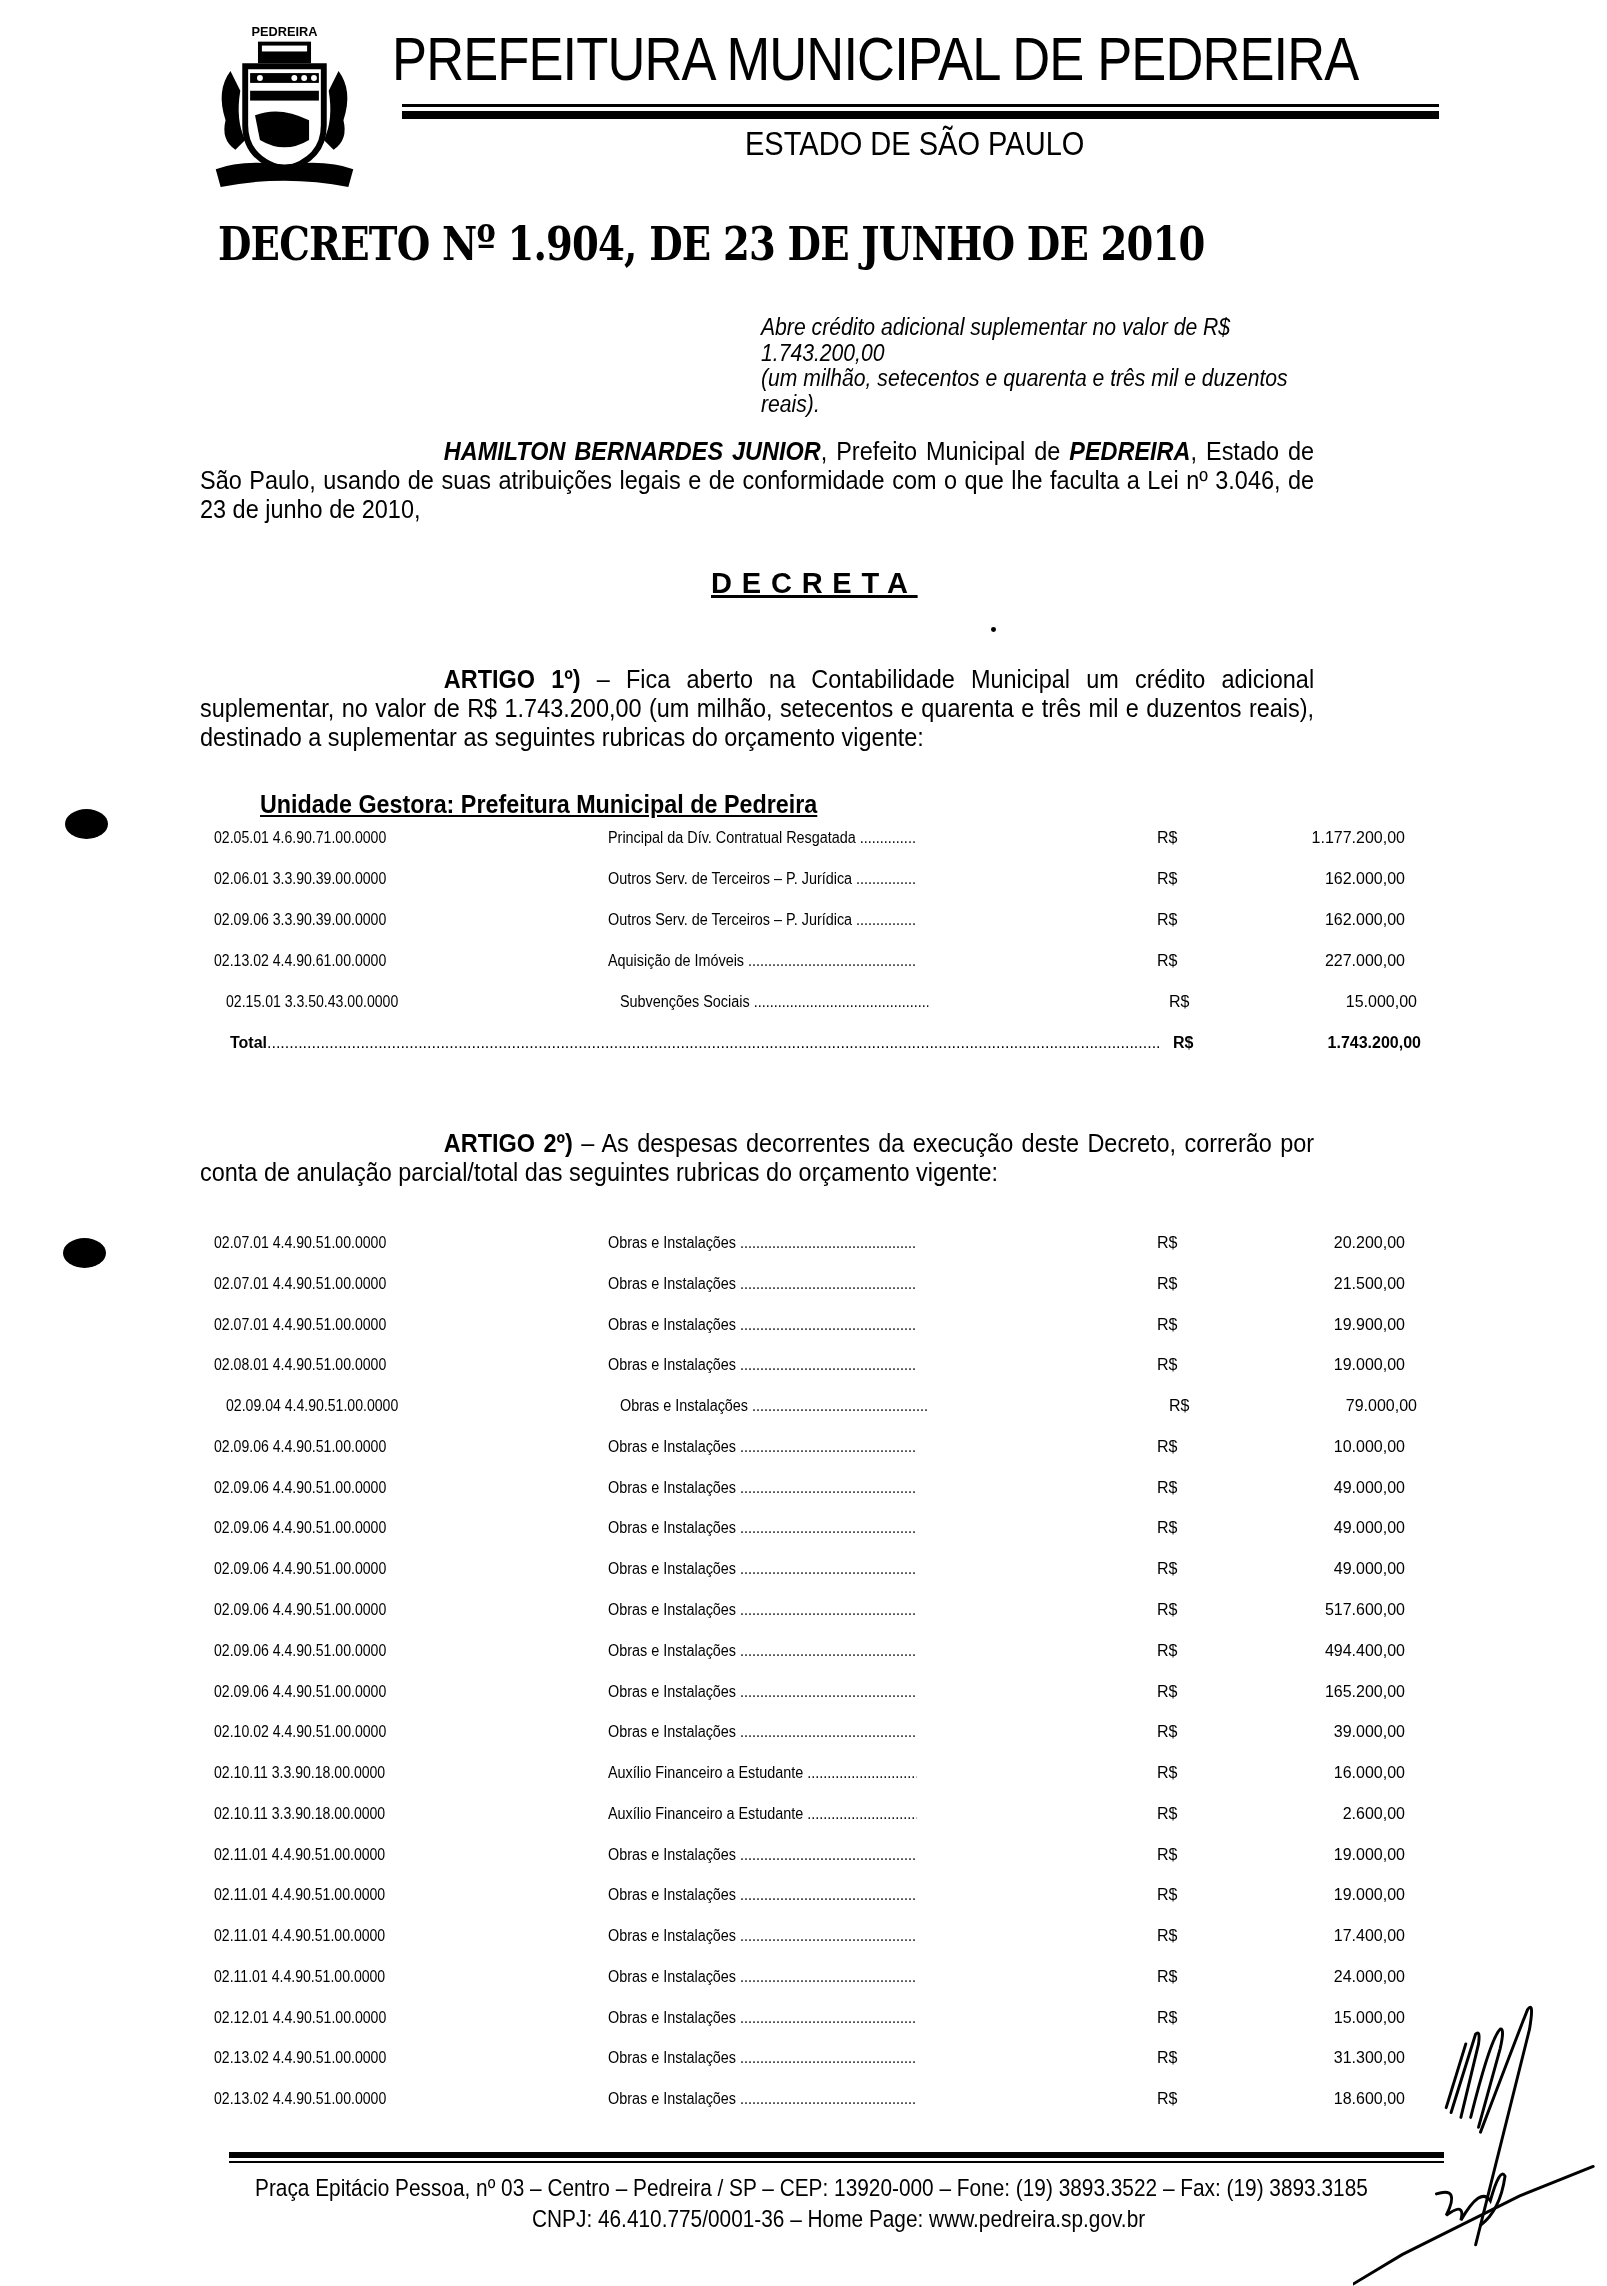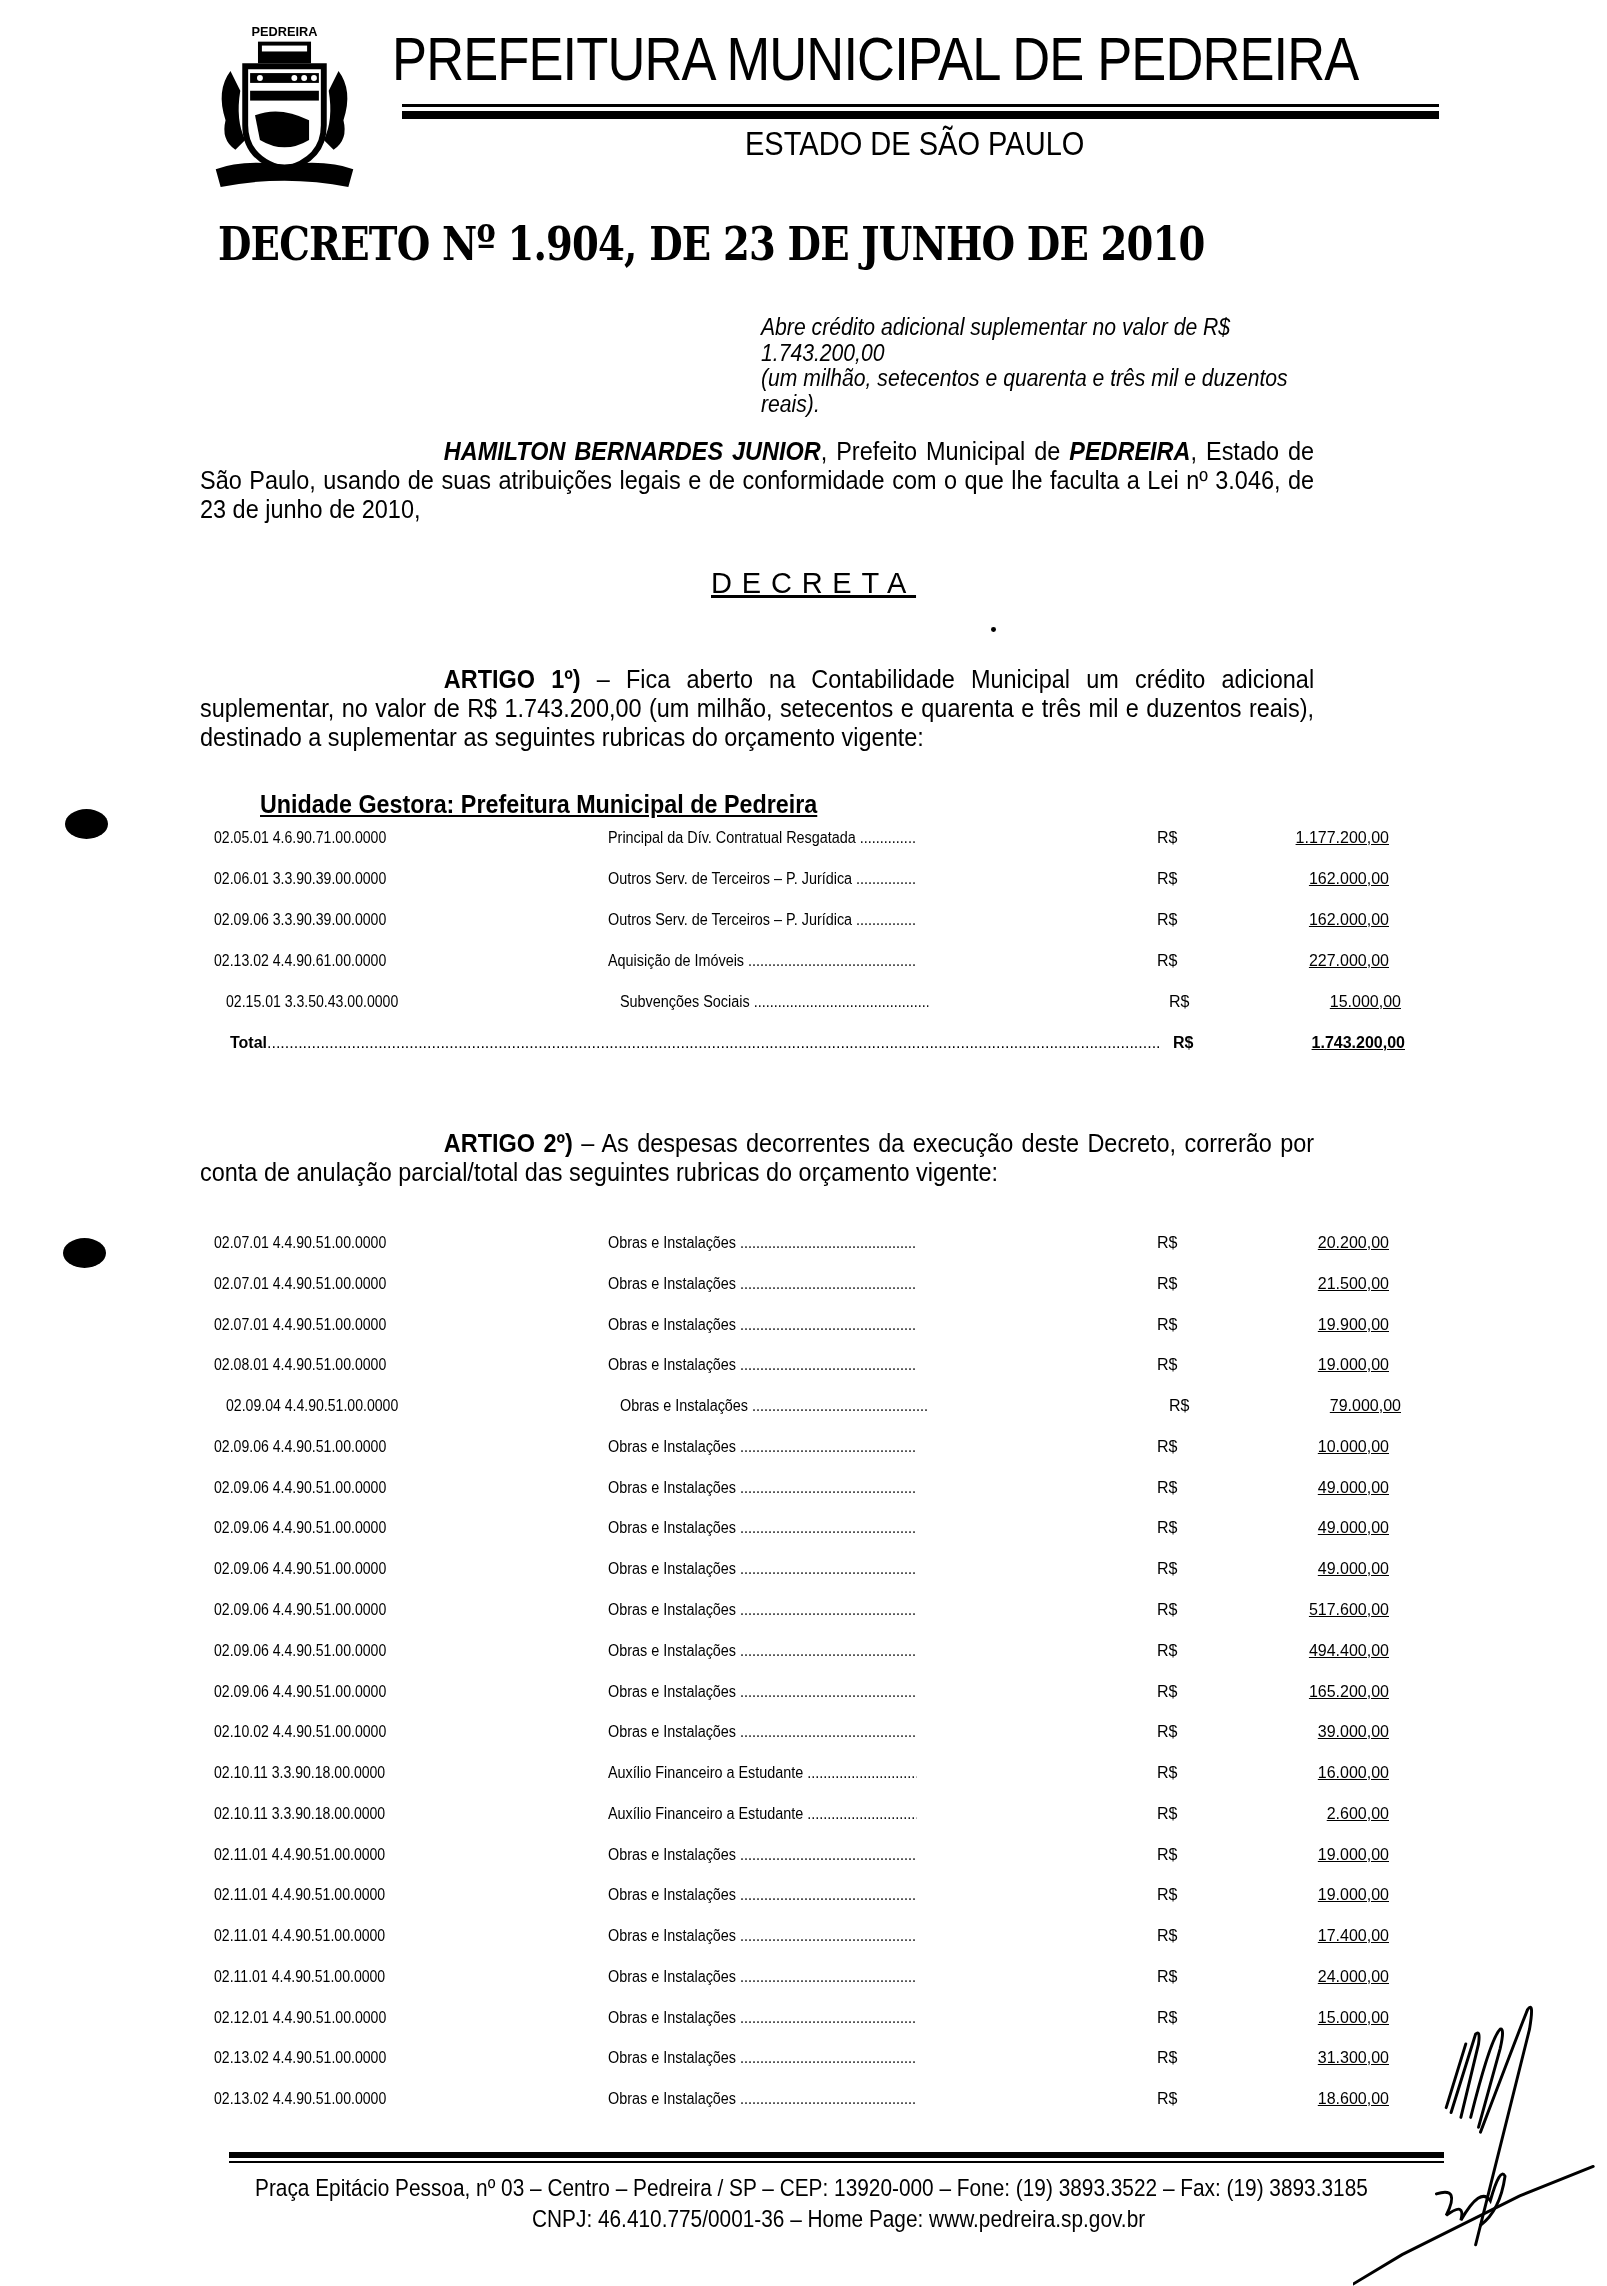--- a/index.html
+++ b/index.html
@@ -11,30 +11,30 @@
   .rule-thin { left:402px; top:104px; width:1037px; height:2.9px; background:#000; }
   .rule-thick { left:402px; top:111px; width:1037px; height:7.8px; background:#000; }
   .hdr-sub { left:745px; top:125px; font-size:33px; transform:scaleX(0.88); transform-origin:left top; white-space:nowrap; }
   .decree-title { left:218px; top:216px; font-family:"DejaVu Serif", "Liberation Serif", serif; font-weight:bold;
                   font-size:47px; transform:scaleX(0.82); transform-origin:left top; white-space:nowrap; letter-spacing:-1px; }
   .ementa { left:761px; top:315px; width:647px; font-style:italic; font-size:23.5px; line-height:25.5px; transform:scaleX(0.9); transform-origin:left top; }
   .para { left:200px; width:1211px; font-size:25.5px; line-height:29px; text-align:justify; transform:scaleX(0.92); transform-origin:left top; }
   .para .indent { display:inline-block; width:265px; }
   .bi { font-weight:bold; font-style:italic; }
   .b { font-weight:bold; }
-  .decreta { left:711px; top:567px; font-size:29px; font-weight:normal; letter-spacing:9.8px; text-decoration:underline; text-decoration-thickness:2.9px; }
+  .decreta { left:711px; top:567px; font-size:29px; font-weight:bold; letter-spacing:9.8px; text-decoration:underline; text-decoration-thickness:2.9px; }
   .stray-dot { left:991px; top:627px; width:4.9px; height:4.9px; background:#000; border-radius:50%; }
   .unit-title { left:260px; top:789px; font-size:26.5px; font-weight:bold; text-decoration:underline; transform:scaleX(0.88); transform-origin:left top; white-space:nowrap; }
   .row { position:absolute; left:214px; width:1191px; height:33px; font-size:16px; white-space:nowrap; }
   .row span { position:absolute; top:0; }
   .c-code { left:0; transform:scaleX(0.88); transform-origin:left top; }
   .c-desc { left:394px; width:343px; overflow:hidden; transform:scaleX(0.9); transform-origin:left top; }
   .c-desc::after { content:" ....................................................................................................."; }
   .c-cur { left:943px; }
-  .c-amt { right:16px; text-align:right;text-decoration:underline; }
+  .c-amt { right:0; text-align:right; }
   .row.total { font-weight:bold;margin-left:16px; }
   .row.total .c-label { left:0; width:931px; overflow:hidden; }
   .row.total .c-label::after { content:"......................................................................................................................................................................................................................"; font-weight:normal; }
   .punch { width:43px; height:30px; background:#000; border-radius:50%; }
   .f-rule-thick { left:229px; top:2152px; width:1215px; height:5.9px; background:#000; }
   .f-rule-thin { left:229px; top:2161px; width:1215px; height:2px; background:#000; }
   .footer1 { left:255px; top:2174px; font-size:24.5px; transform:scaleX(0.85); transform-origin:left top; white-space:nowrap; }
   .footer2 { left:532px; top:2205px; font-size:24.5px; transform:scaleX(0.85); transform-origin:left top; white-space:nowrap; }
   .signature { left:1353px; top:1990px; width:255px; height:297px; }
 </style>

